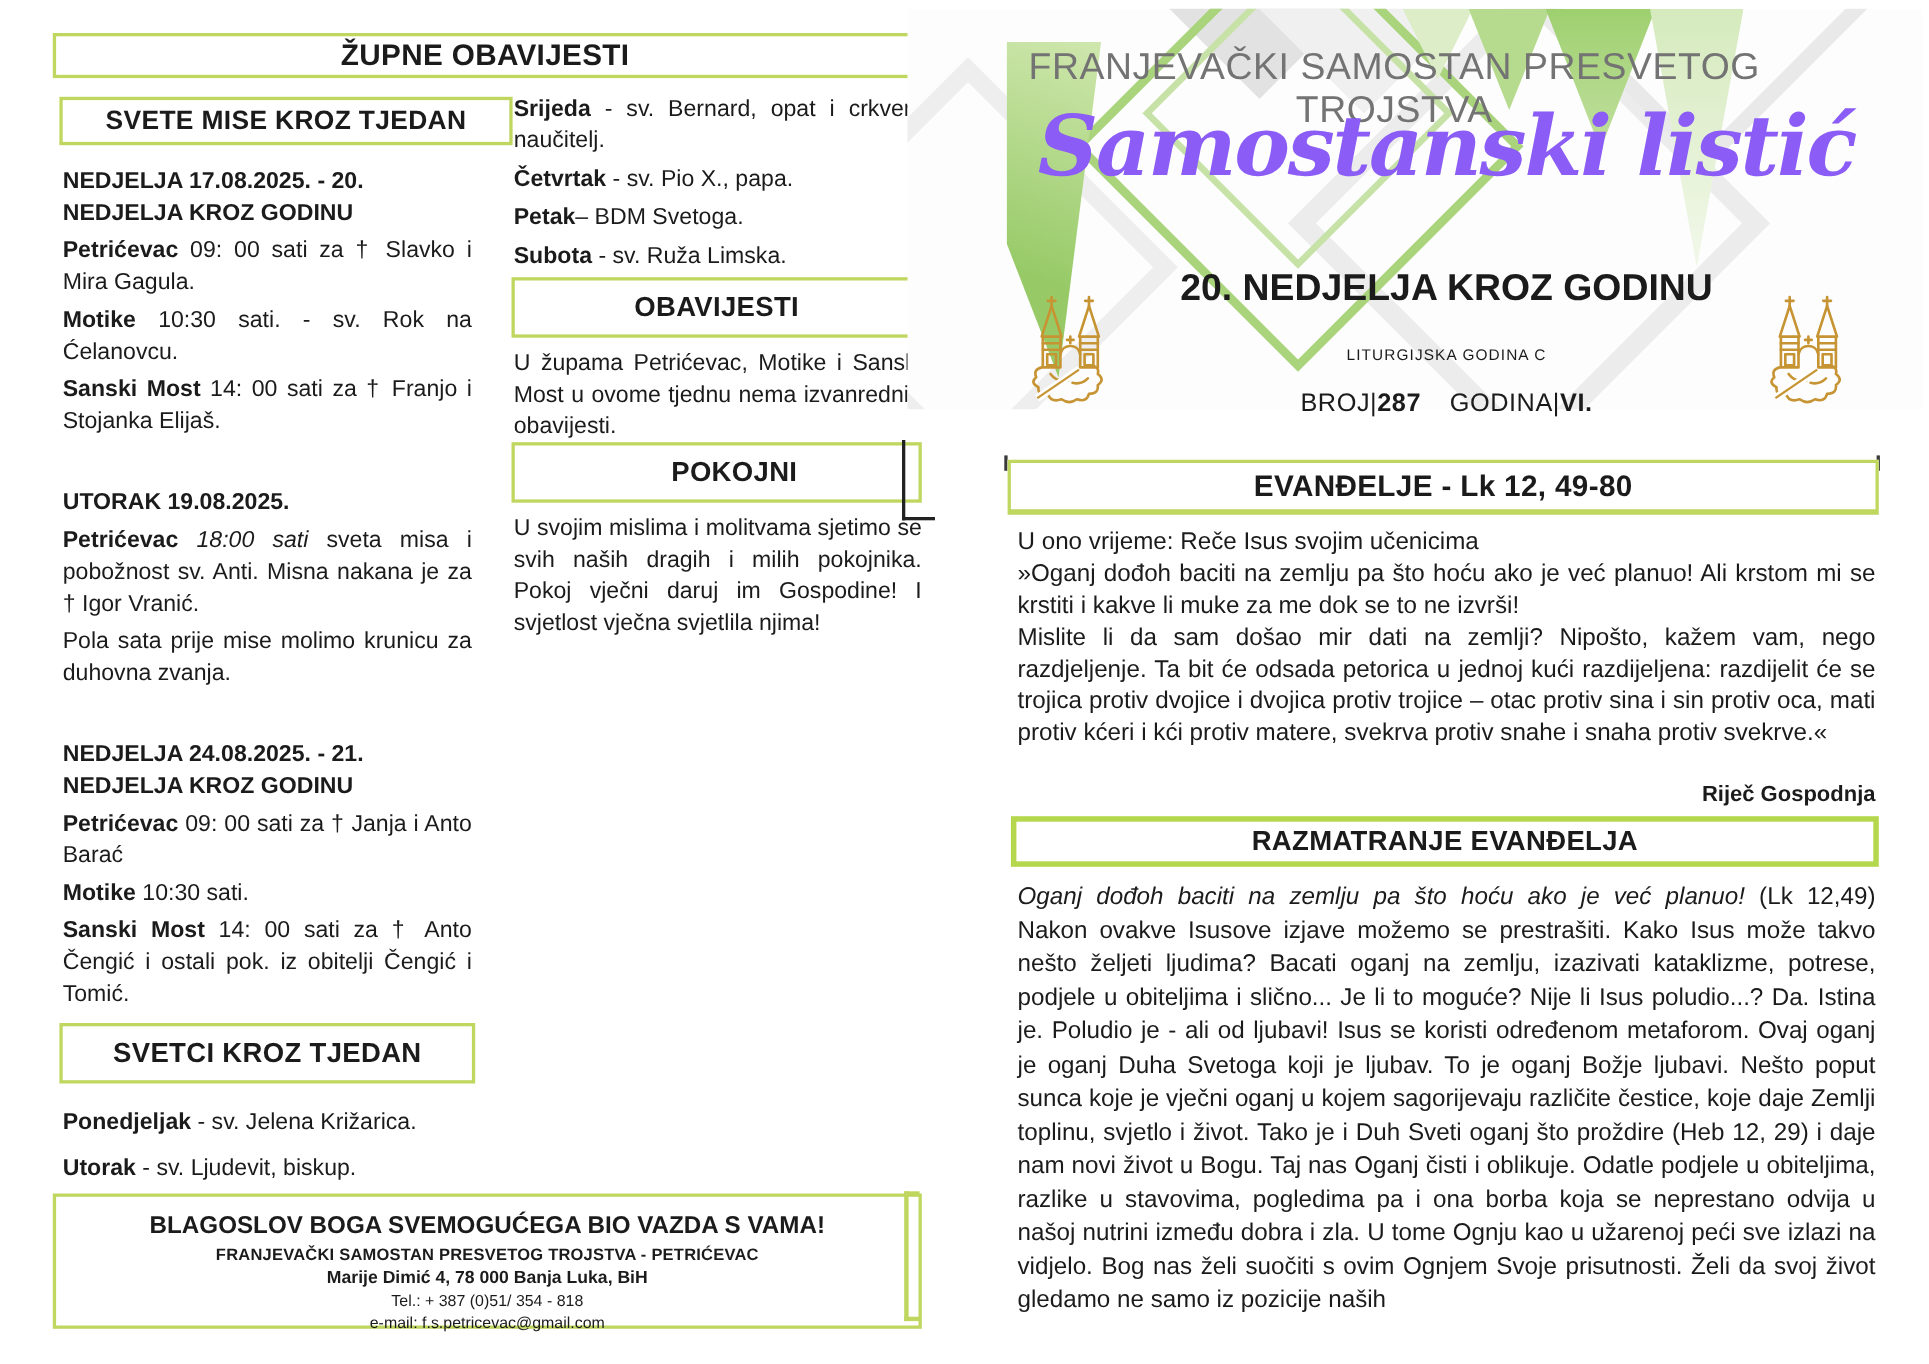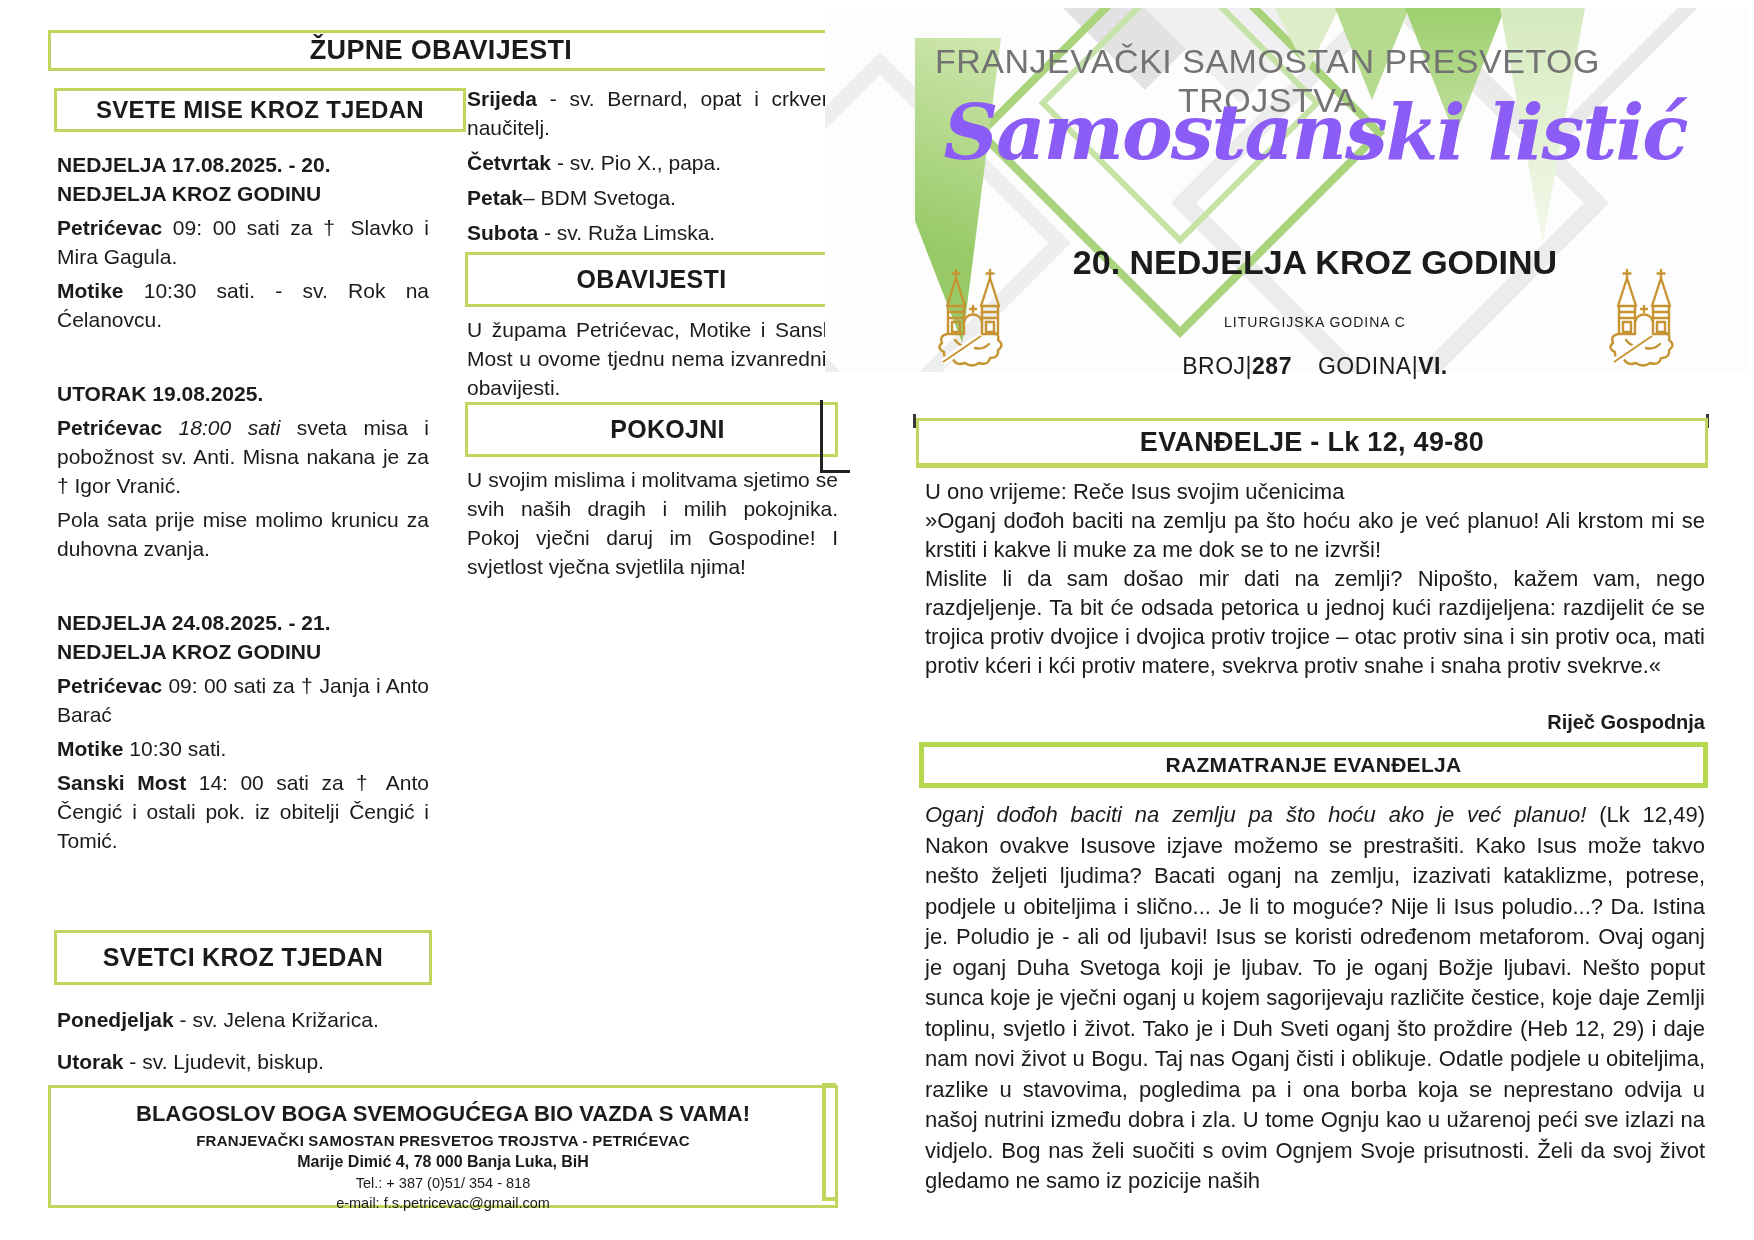--- a/index.html
+++ b/index.html
@@ -91,21 +91,21 @@
   #ev-box .bt{font-size:27px;}
   #black-tick{position:absolute;left:820px;top:400px;width:3px;height:73px;background:#222;}
   #black-tick-foot{position:absolute;left:820px;top:470px;width:30px;height:3px;background:#222;}
   .corner-tick{position:absolute;width:3px;height:14px;background:#3a3a3a;top:414px;}
   #ctick-l{left:913px;} #ctick-r{left:1706px;}
 
   #gospel{left:925px;top:477px;width:780px;font-size:22px;line-height:29px;text-align:justify;}
   #gospel p{margin:0;}
   #word-lord{left:925px;top:711px;width:780px;text-align:right;font-weight:bold;font-size:20px;}
   #raz-box{left:919px;top:742px;width:789px;height:46px;border:5px solid #b5d74d;}
-  #raz-box .bt{font-size:21px;}
+  #raz-box .bt{font-size:25px;}
   #reflection{left:925px;top:800px;width:780px;font-size:22px;line-height:30.5px;text-align:justify;}
   #reflection p{margin:0;}
   #reflection .stretch{text-align-last:justify;}
   #green-bracket{position:absolute;left:822px;top:1083px;width:14px;height:118px;
     border-left:4px solid #bfd65f;border-top:4px solid #bfd65f;border-bottom:4px solid #bfd65f;box-sizing:border-box;}
 </style>
 </head>
 <body>
 
 <div class="gbox" id="zupne-box">
@@ -114,20 +114,21 @@
 
 <div class="gbox" id="svete-box">
   <span class="bt">SVETE MISE KROZ TJEDAN</span>
 </div>
 
 <div class="colblock" id="col-left">
   <div class="mass-block">
     <p class="heading">NEDJELJA 17.08.2025. - 20. NEDJELJA KROZ GODINU</p>
     <p><span class="lbl">Petrićevac</span><span class="itl"></span><span> 09: 00 sati za † Slavko i Mira Gagula.</span></p>
     <p><span class="lbl">Motike</span><span class="itl"></span><span> 10:30 sati. - sv. Rok na Ćelanovcu.</span></p>
+    <p><span class="lbl">Sanski Most</span><span class="itl"></span><span> 14: 00 sati za † Franjo i Stojanka Elijaš.</span></p>
   </div>
   <div class="mass-block">
     <p class="heading">UTORAK 19.08.2025.</p>
     <p><span class="lbl">Petrićevac</span><span class="itl"> 18:00 sati</span><span> sveta misa i pobožnost sv. Anti. Misna nakana je za † Igor Vranić.</span></p>
     <p><span class="lbl"></span><span>Pola sata prije mise molimo krunicu za duhovna zvanja.</span></p>
   </div>
   <div class="mass-block">
     <p class="heading">NEDJELJA 24.08.2025. - 21. NEDJELJA KROZ GODINU</p>
     <p><span class="lbl">Petrićevac</span><span> 09: 00 sati za † Janja i Anto Barać</span></p>
     <p><span class="lbl">Motike</span><span> 10:30 sati.</span></p>

